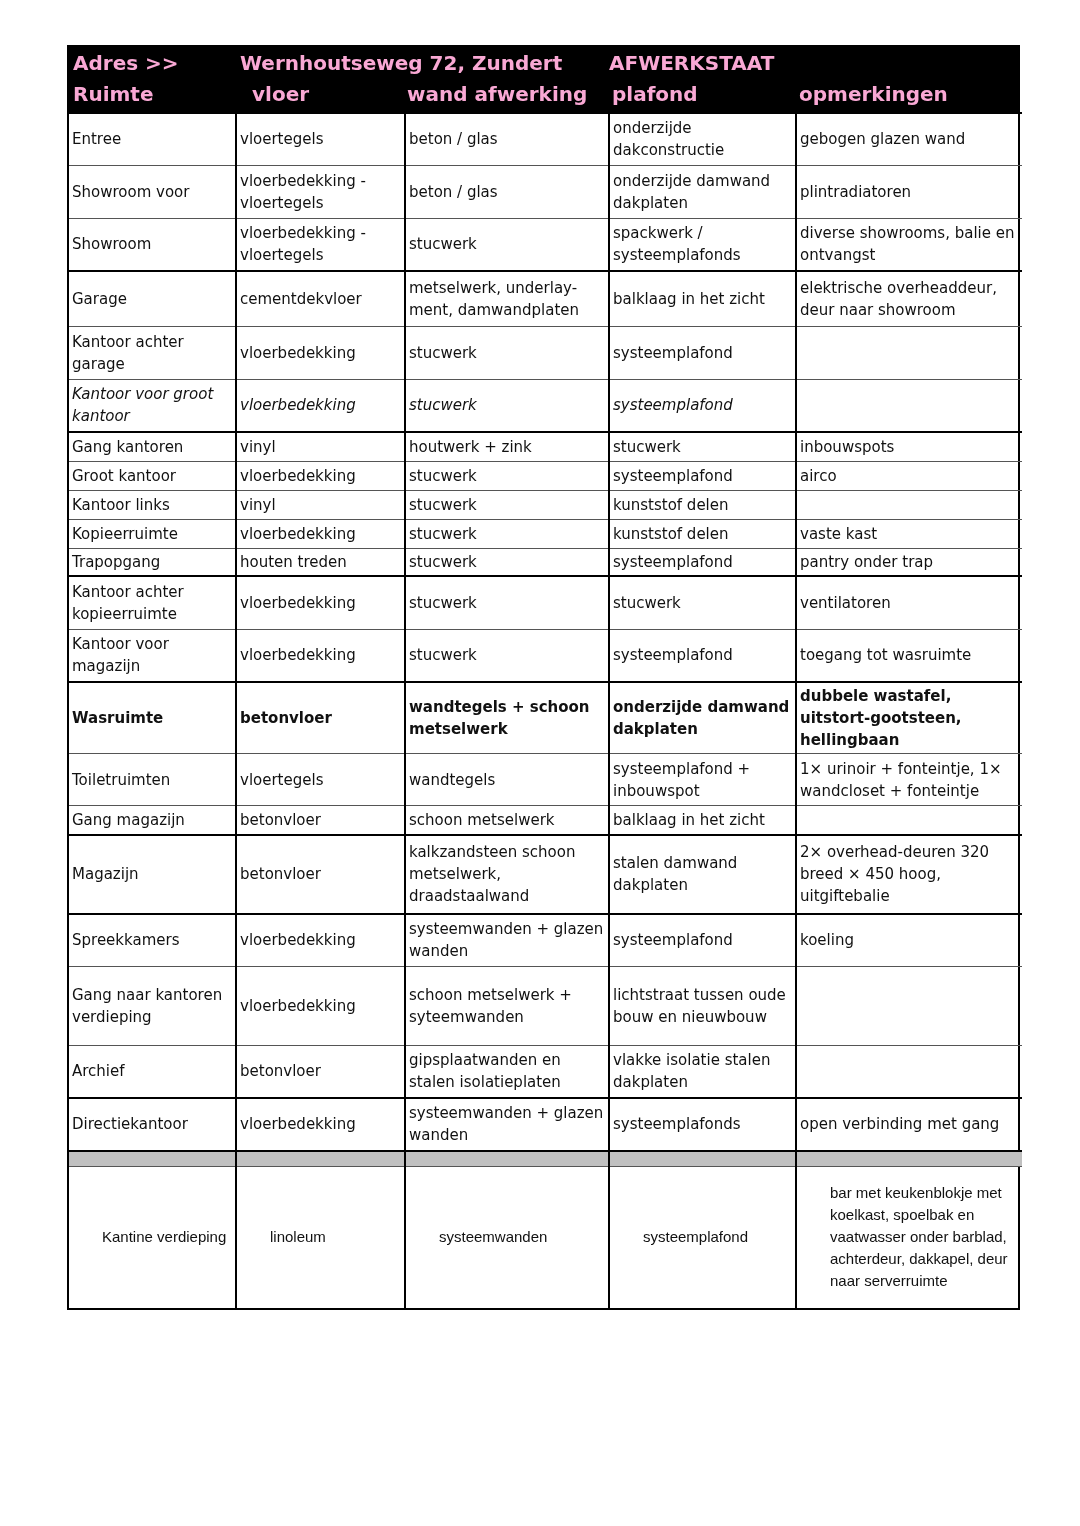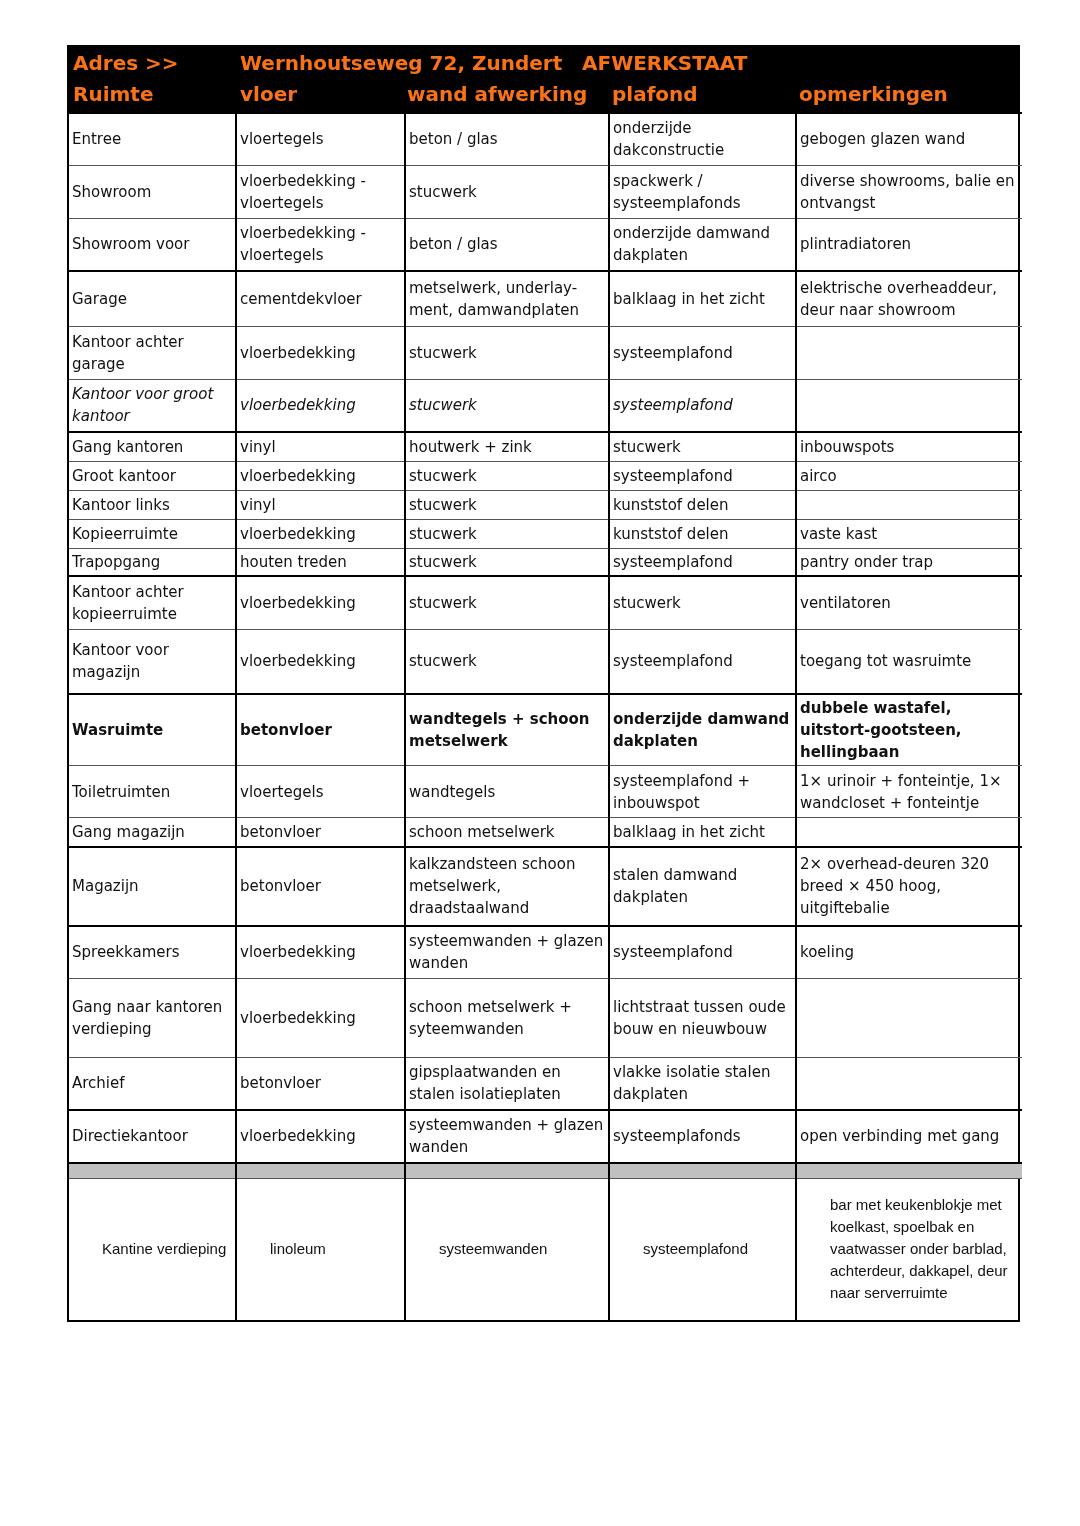--- a/index.html
+++ b/index.html
@@ -1,21 +1,21 @@
 <!DOCTYPE html>
 <html><head>
 <meta charset="utf-8">
 <style>
   html, body { margin: 0; padding: 0; background: #ffffff; }
   body { width: 1080px; height: 1526px; position: relative; font-family: "DejaVu Sans", sans-serif; color: #111; }
   .sheet {
     position: absolute; left: 67px; top: 45px; width: 953px;
     border: 2px solid #000; box-sizing: border-box;
   }
-  .hdr { background: #000; color: #f97316; height: 65px; position: relative; }
+  .hdr { background: #000; color: #f9a8d4; height: 65px; position: relative; }
   .hdr span { position: absolute; font-size: 20px; font-weight: bold; white-space: nowrap; }
   .h1 { top: 4px; }
   .h2 { top: 35px; }
   table { border-collapse: collapse; width: 100%; table-layout: fixed; }
   td {
     font-size: 15px; line-height: 22px; padding: 2px 3px; vertical-align: middle;
     border-left: 2px solid #000; border-top: 1px solid #555; word-wrap: break-word;
   }
   td:first-child { border-left: none; }
   tr.thick td { border-top: 2px solid #000; }
@@ -23,23 +23,23 @@
   tr.kantine td { font-family: "Liberation Sans", sans-serif; font-size: 15px; padding-left: 33px; }
   col.c1 { width: 167px; } col.c2 { width: 169px; } col.c3 { width: 204px; } col.c4 { width: 187px; } col.c5 { width: 226px; }
 </style>
 </head>
 <body>
 
 <div class="sheet">
   <div class="hdr">
     <span class="h1" style="left:4px">Adres &gt;&gt;</span>
     <span class="h1" style="left:171px">Wernhoutseweg 72, Zundert</span>
-    <span class="h1" style="left:513px">AFWERKSTAAT</span>
+    <span class="h1" style="left:540px">AFWERKSTAAT</span>
     <span class="h2" style="left:4px">Ruimte</span>
-    <span class="h2" style="left:171px">vloer</span>
+    <span class="h2" style="left:183px">vloer</span>
     <span class="h2" style="left:338px">wand afwerking</span>
     <span class="h2" style="left:543px">plafond</span>
     <span class="h2" style="left:730px">opmerkingen</span>
   </div>
   <table>
     <colgroup>
         <col class="c1">
         <col class="c2">
         <col class="c3">
         <col class="c4">
@@ -47,32 +47,32 @@
       </colgroup>
     <tbody id="rows-body">
         <tr class="thick" style="height: 52px;">
           <td>Entree</td>
           <td>vloertegels</td>
           <td>beton / glas</td>
           <td>onderzijde dakconstructie</td>
           <td>gebogen glazen wand</td>
         </tr>
         <tr style="height: 53px;">
-          <td>Showroom</td>
-          <td>vloerbedekking - vloertegels</td>
-          <td>stucwerk</td>
-          <td>spackwerk / systeemplafonds</td>
-          <td>diverse showrooms, balie en ontvangst</td>
-        </tr>
-        <tr style="height: 53px;">
           <td>Showroom voor</td>
           <td>vloerbedekking - vloertegels</td>
           <td>beton / glas</td>
           <td>onderzijde damwand dakplaten</td>
           <td>plintradiatoren</td>
+        </tr>
+        <tr style="height: 53px;">
+          <td>Showroom</td>
+          <td>vloerbedekking - vloertegels</td>
+          <td>stucwerk</td>
+          <td>spackwerk / systeemplafonds</td>
+          <td>diverse showrooms, balie en ontvangst</td>
         </tr>
         <tr class="thick" style="height: 55px;">
           <td>Garage</td>
           <td>cementdekvloer</td>
           <td>metselwerk, underlay-ment, damwandplaten</td>
           <td>balklaag in het zicht</td>
           <td>elektrische overheaddeur, deur naar showroom</td>
         </tr>
         <tr style="height: 53px;">
           <td>Kantoor achter garage</td>
@@ -123,21 +123,21 @@
           <td>systeemplafond</td>
           <td>pantry onder trap</td>
         </tr>
         <tr class="thick" style="height: 53px;">
           <td>Kantoor achter kopieerruimte</td>
           <td>vloerbedekking</td>
           <td>stucwerk</td>
           <td>stucwerk</td>
           <td>ventilatoren</td>
         </tr>
-        <tr style="height: 65px;">
+        <tr style="height: 53px;">
           <td>Kantoor voor magazijn</td>
           <td>vloerbedekking</td>
           <td>stucwerk</td>
           <td>systeemplafond</td>
           <td>toegang tot wasruimte</td>
         </tr>
         <tr class="thick" style="height: 53px; font-weight: bold;">
           <td>Wasruimte</td>
           <td>betonvloer</td>
           <td>wandtegels + schoon metselwerk</td>

